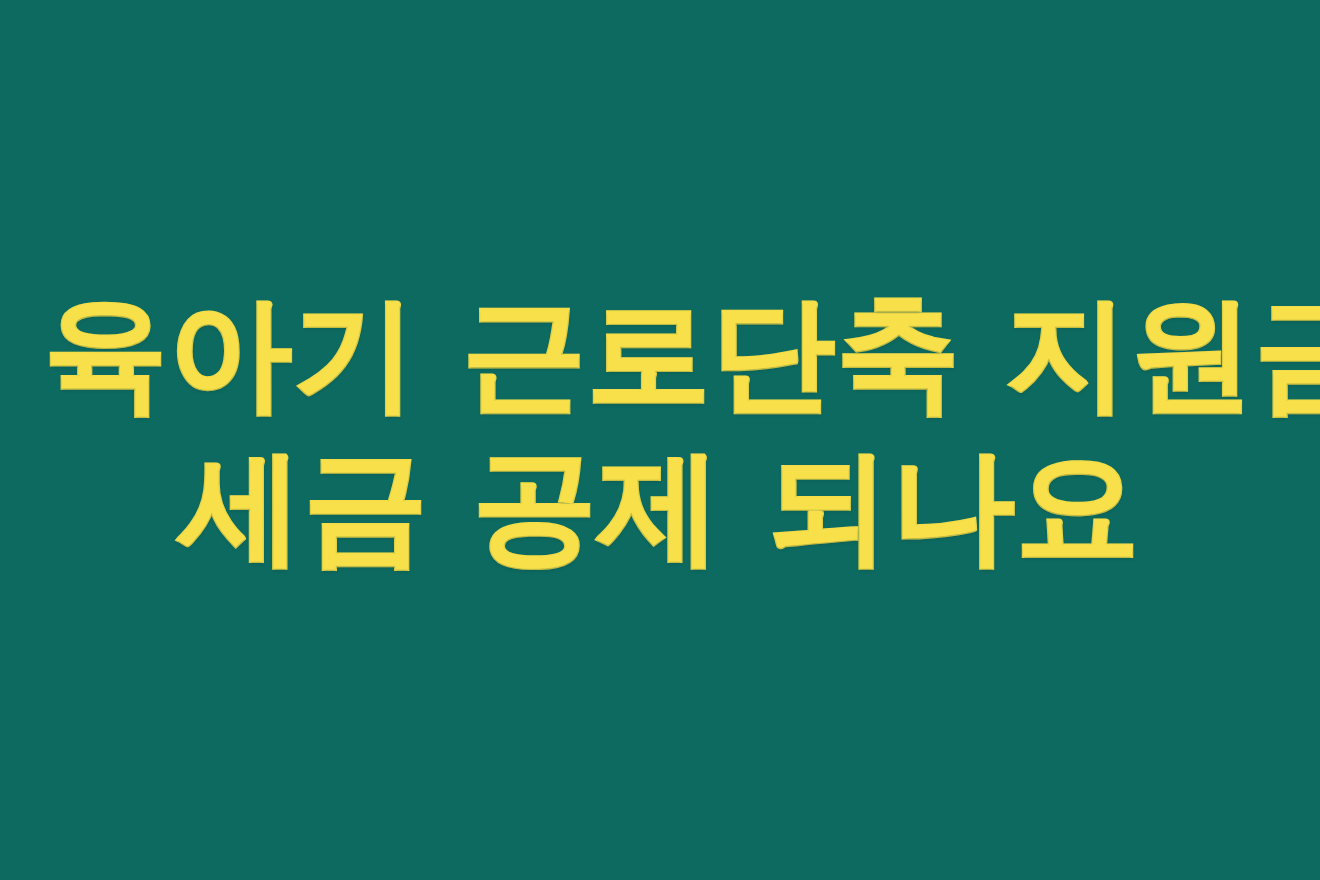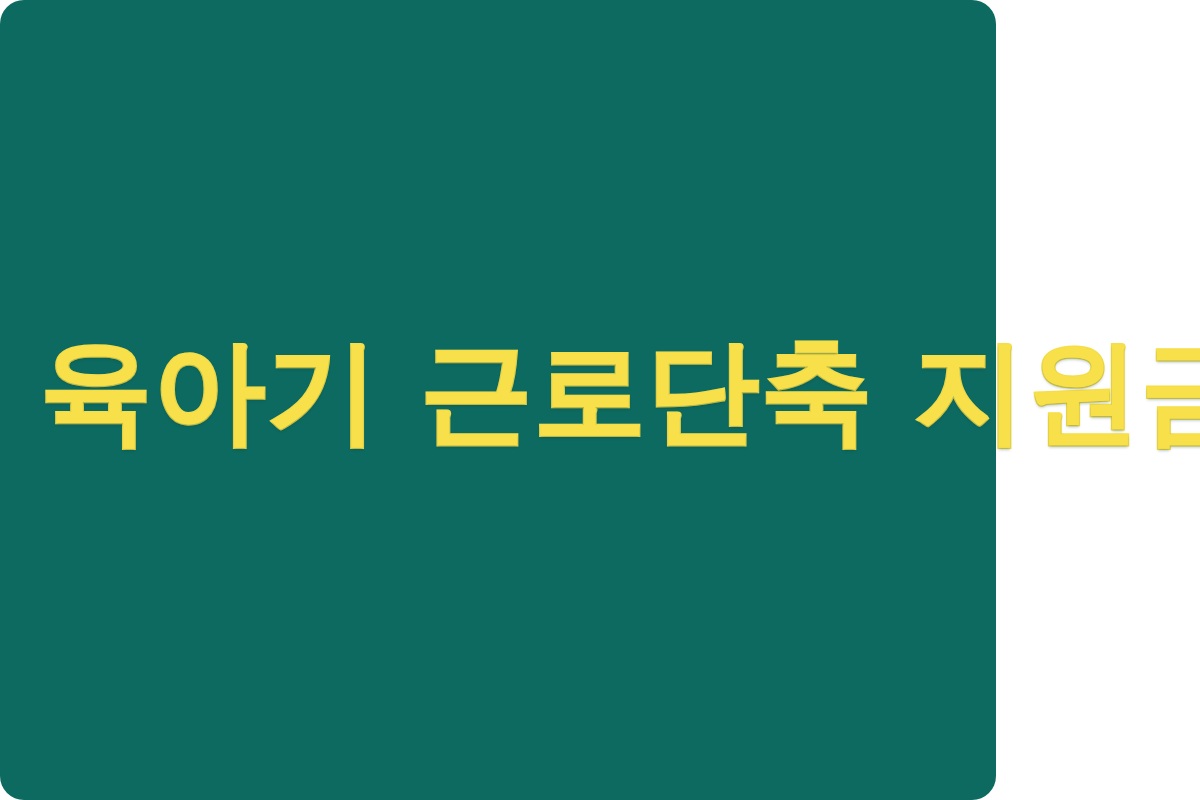--- a/index.html
+++ b/index.html
@@ -10,28 +10,27 @@
 
   body {
     width: 1200px;
     height: 800px;
     overflow: hidden;
     font-family: "DejaVu Sans", "Liberation Sans", sans-serif;
   }
 
   #thumbnail-card {
     position: relative;
-    width: 996px;
+    width: 1200px;
     height: 800px;
     box-sizing: border-box;
     display: flex;
     align-items: center;
     justify-content: center;
     background: #0D6A60;
-    border-radius: 24px;
   }
 
   #headline-block {
     display: flex;
     flex-direction: column;
     align-items: center;
     justify-content: center;
     gap: 14px;
     width: 100%;
     padding: 0 40px;
@@ -70,15 +69,16 @@
 </style>
 </head>
 <body>
 
 <div id="thumbnail-card" style="background: rgb(13, 106, 96);">
 
   <div id="headline-block">
 
     <span id="headline-line-1" class="headline-line" style="color: rgb(248, 224, 74); -webkit-text-stroke-color: rgb(248, 224, 74);">육아기 근로단축 지원금</span>
 
+    <span id="headline-line-2" class="headline-line" style="color: rgb(248, 224, 74); -webkit-text-stroke-color: rgb(248, 224, 74);">세금 공제 되나요</span>
 
   </div>
 </div>
 
 </body></html>

